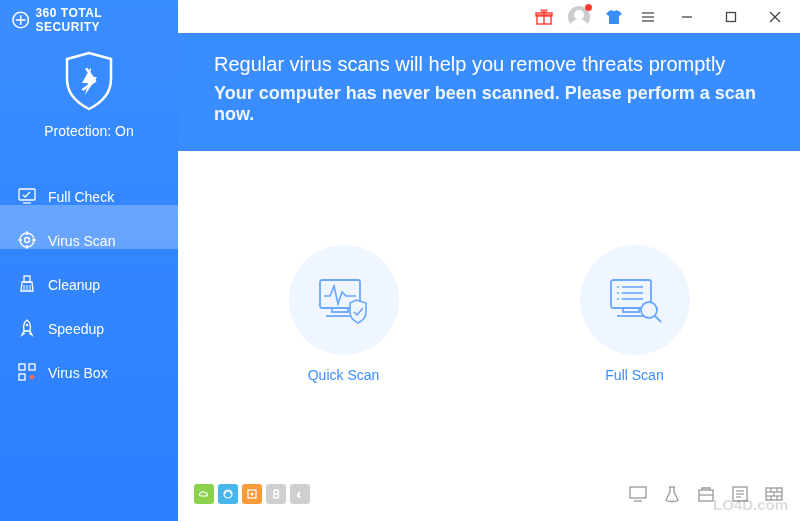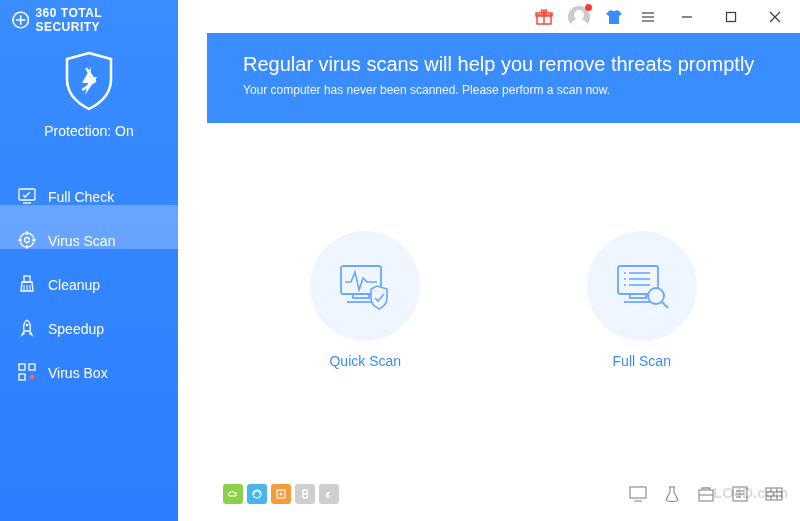--- a/index.html
+++ b/index.html
@@ -1,17 +1,17 @@
 <!DOCTYPE html>
 <html><head>
 <meta charset="utf-8">
 <style>
   * { box-sizing: border-box; margin: 0; padding: 0; }
   html, body { width: 800px; height: 521px; font-family: "Segoe UI", Arial, sans-serif; overflow: hidden; background:#fff;}
-  .app { display:flex; width:800px; height:521px; position:relative;gap:29px;}
+  .app { display:flex; width:800px; height:521px; position:relative;}
   
   .sidebar { width:178px; height:100%; background:linear-gradient(#3a8dff 0%, #2d7eff 100%); color:#fff; display:flex; flex-direction:column;}
   .logo-row { display:flex; align-items:center; gap:6px; padding:11px 12px 5px 12px; height:33px;}
   .brand { font-size:12px; font-weight:700; letter-spacing:0.5px; color:#fff;}
   .shield-wrap{ display:flex; flex-direction:column; align-items:center; padding:14px 0 18px;text-align:center;}
   .shield { width:68px; height:68px; }
   .protection { font-size:14px; font-weight:400; margin-top:8px;}
   .nav { list-style:none; margin-top:4px;}
   .nav li { display:flex; align-items:flex-end; gap:12px; height:44px; padding:0 18px; font-size:14px; cursor:pointer; color:#fff;}
   .nav li.active { background:rgba(255,255,255,0.25);}
@@ -23,32 +23,32 @@
   .tbtn.blue{ color:#3a8dff;}
   .tbtn.red{ color:#f55;}
   .tbtn.win{ width:30px;}
   .avatar-wrap{ position:relative;}
   .avatar{ width:22px; height:22px; border-radius:50%; background:#ccc; position:relative; overflow:hidden;}
   .avatar::before{ content:""; position:absolute; left:6px; top:4px; width:10px; height:10px; border-radius:50%; background:#fff;}
   .avatar::after{ content:""; position:absolute; left:1px; top:13px; width:20px; height:14px; border-radius:10px 10px 0 0; background:#fff;}
   .dot{ position:absolute; top:-2px; right:-2px; width:7px; height:7px; border-radius:50%; background:#ff3b30;}
   .header-band{ background:#3a8dff; color:#fff; padding:20px 30px 26px 36px;}
   .head-title{ font-size:20px; font-weight:400; margin-bottom:7px;}
-  .head-sub{ font-size:12px; font-weight:400; opacity:0.92;}
+  .head-sub{ font-size:18px; font-weight:700; opacity:0.92;}
   .scan-row{ flex:1; display:flex; justify-content:space-around; align-items:center; padding:2px 20px 0;}
   .scan-item{ display:flex; flex-direction:column; align-items:center; gap:12px; cursor:pointer;}
   .scan-circle{ width:110px; height:110px; border-radius:50%; background:#f0f6ff; display:flex; align-items:center; justify-content:center;}
   .scan-label{ color:#3a8dff; font-size:14px;}
   .footer{ height:46px; display:flex; align-items:center; justify-content:space-between; padding:0 16px 8px 16px;}
   .badge-row{ display:flex; gap:4px;}
   .badge{ width:20px; height:20px; border-radius:3px; display:flex; align-items:center; justify-content:center;}
   .b1{ background:#8bd14b;} .b2{background:#48b6ed;} .b3{background:#f79a3a;} .b4{background:#cfcfcf;} .b5{background:#cfcfcf;}
   .footer-tools{ display:flex; gap:14px; color:#888;}
   .ftool{ width:20px; height:18px; cursor:pointer;}
-  .watermark{ position:absolute; right:12px; bottom:20px; font-size:15px; color:rgba(0,0,0,0.14); font-weight:600; pointer-events:none;}
+  .watermark{ position:absolute; right:12px; bottom:8px; font-size:15px; color:rgba(0,0,0,0.14); font-weight:600; pointer-events:none;}
   svg{ display:block;}
 </style>
 </head>
 <body>
 
 <div class="app">
 
   <div class="sidebar">
     <div class="logo-row">
       <svg width="18" height="18" viewBox="0 0 18 18">

